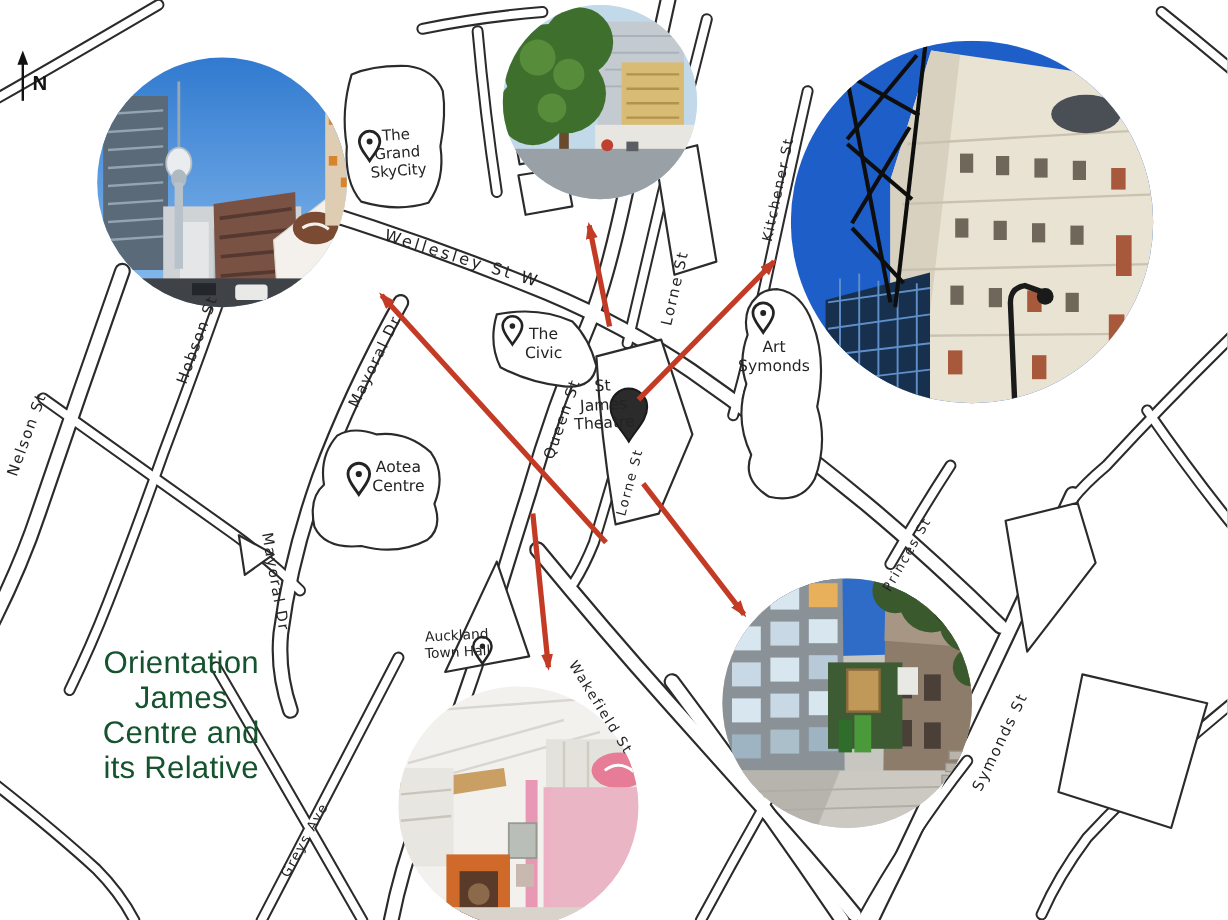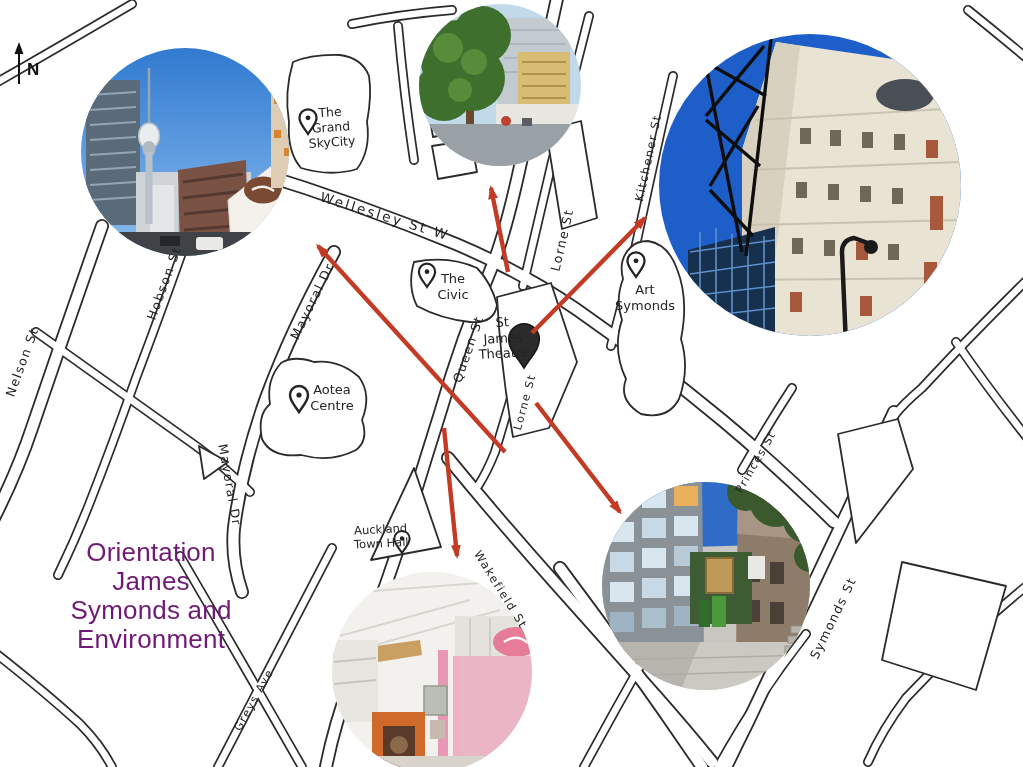--- a/index.html
+++ b/index.html
@@ -16,21 +16,21 @@
   
   .hand{position:absolute;font-family:"DejaVu Sans",sans-serif;color:#242424;
         transform:translate(-50%,-50%);white-space:pre-line;text-align:center;line-height:1.2;}
   .street{font-size:12.5px;letter-spacing:1.5px;white-space:nowrap;}
   .landmark{font-size:12.5px;}
   #compass-n{position:absolute;left:27px;top:60px;font-size:17px;font-weight:bold;color:#111;
              font-family:"Liberation Sans",sans-serif;}
   
   #title{position:absolute;left:62px;top:538px;width:178px;text-align:center;
          font-family:"Liberation Sans",sans-serif;font-weight:300;font-size:26px;
-         line-height:1.12;color:#701a75;letter-spacing:.2px;}
+         line-height:1.12;color:#14532d;letter-spacing:.2px;}
   #title div{white-space:nowrap;}
 </style>
 </head>
 <body>
 
 <div id="canvas">
 
 <svg width="1023" height="767" viewBox="0 0 1023 767">
   <defs>
     <path id="r1" d="M -6,84 Q 45,55 132,4"></path>
@@ -430,17 +430,17 @@
 <div class="hand landmark" style="left:645px;top:298px;font-size:13px;">Art
 Symonds</div>
 <div class="hand landmark" style="left:332px;top:398px;font-size:13px;">Aotea
 Centre</div>
 <div class="hand landmark" style="left:381px;top:537px;font-size:11.5px;transform:translate(-50%,-50%) rotate(-3deg);">Auckland
 Town Hall</div>
 
 <div id="title">
   <div>Orientation</div>
   <div>James</div>
-  <div>Symonds and</div>
-  <div>Environment</div>
+  <div>Centre and</div>
+  <div>its Relative</div>
 </div>
 
 </div>
 
 </body></html>

